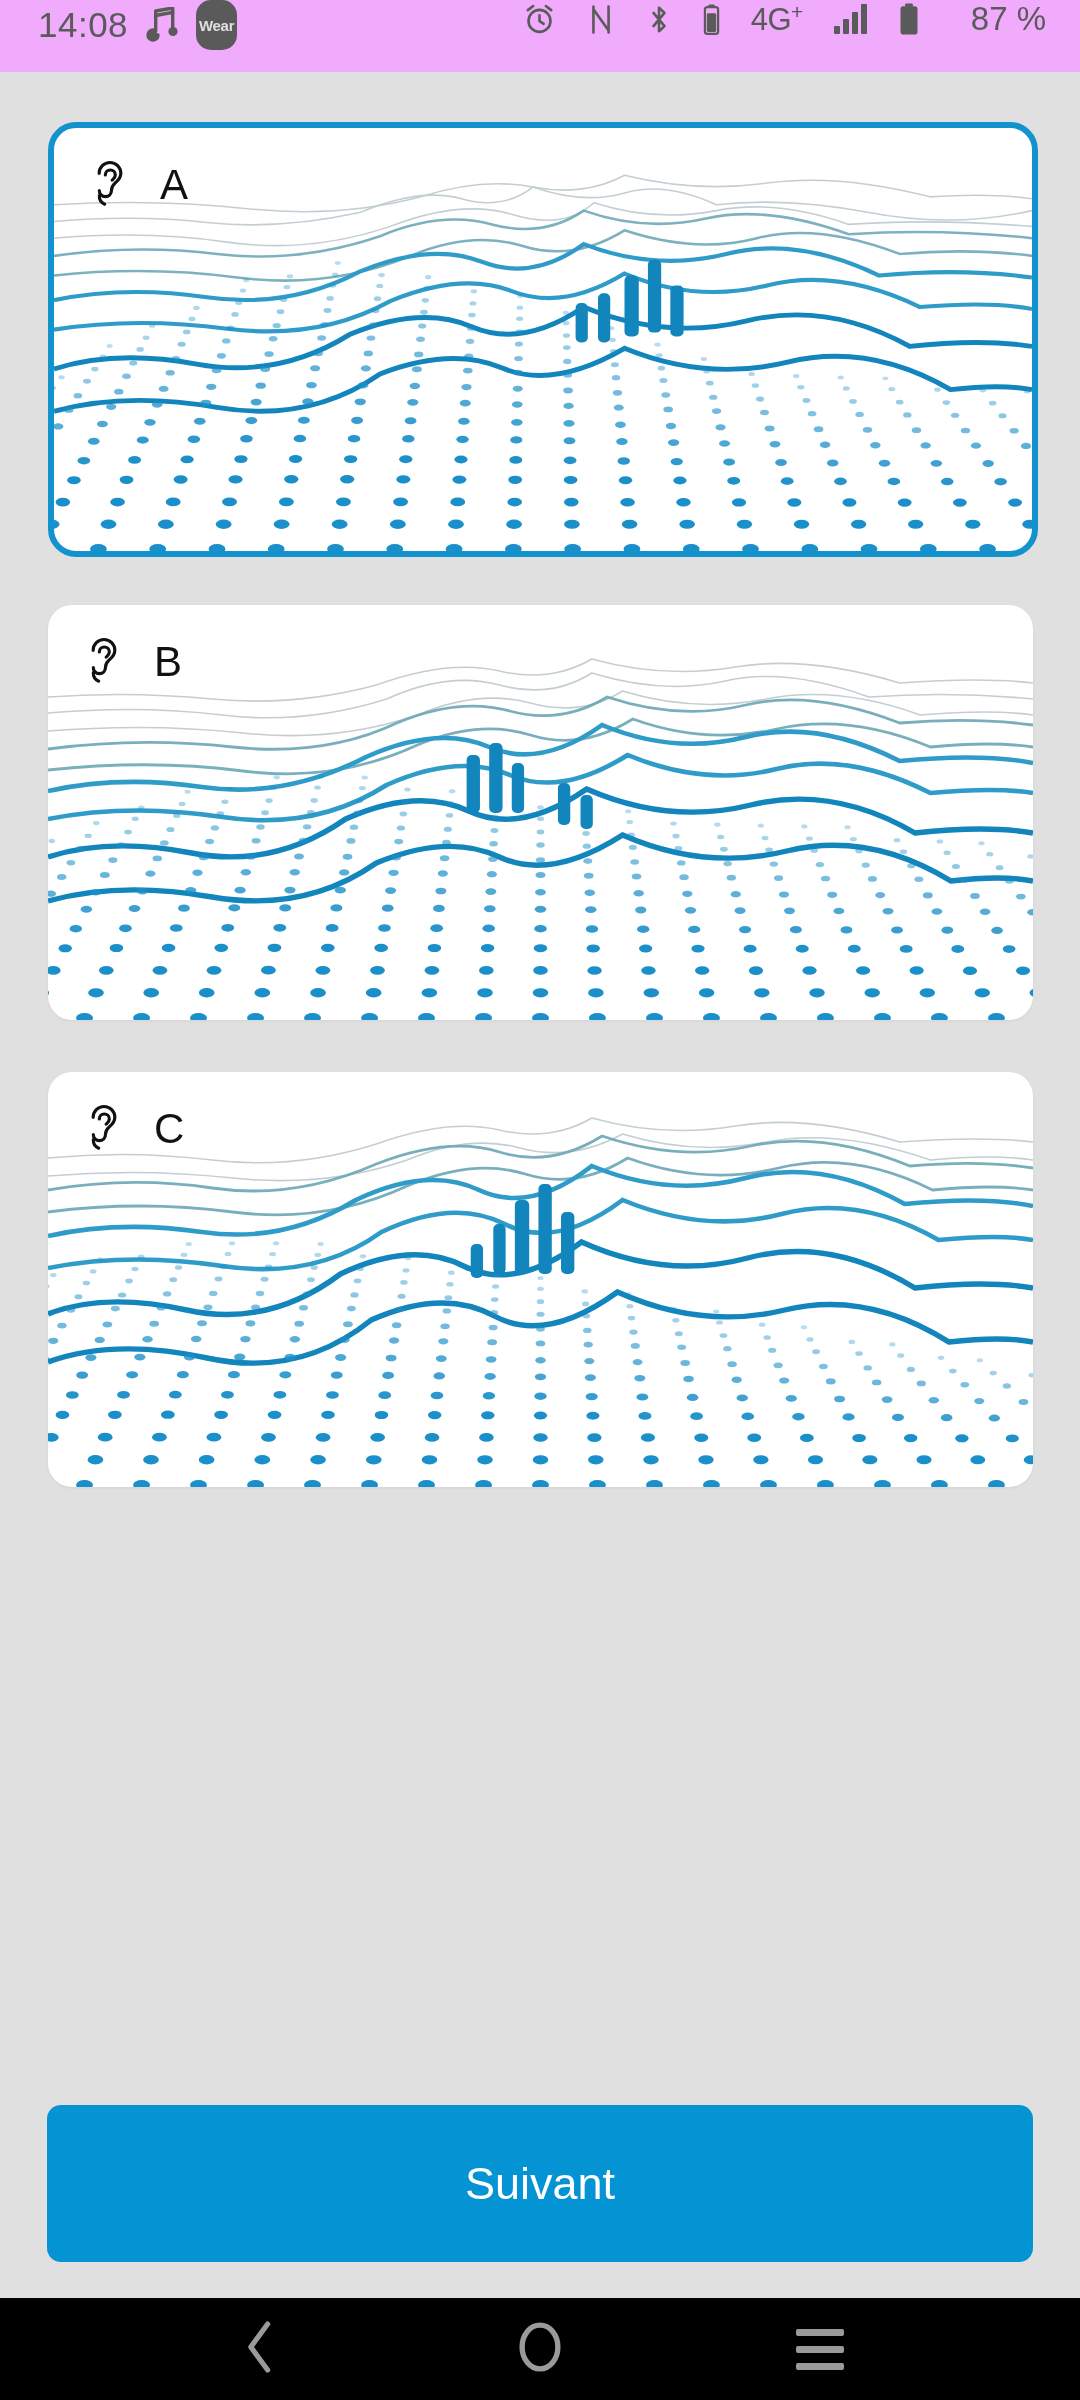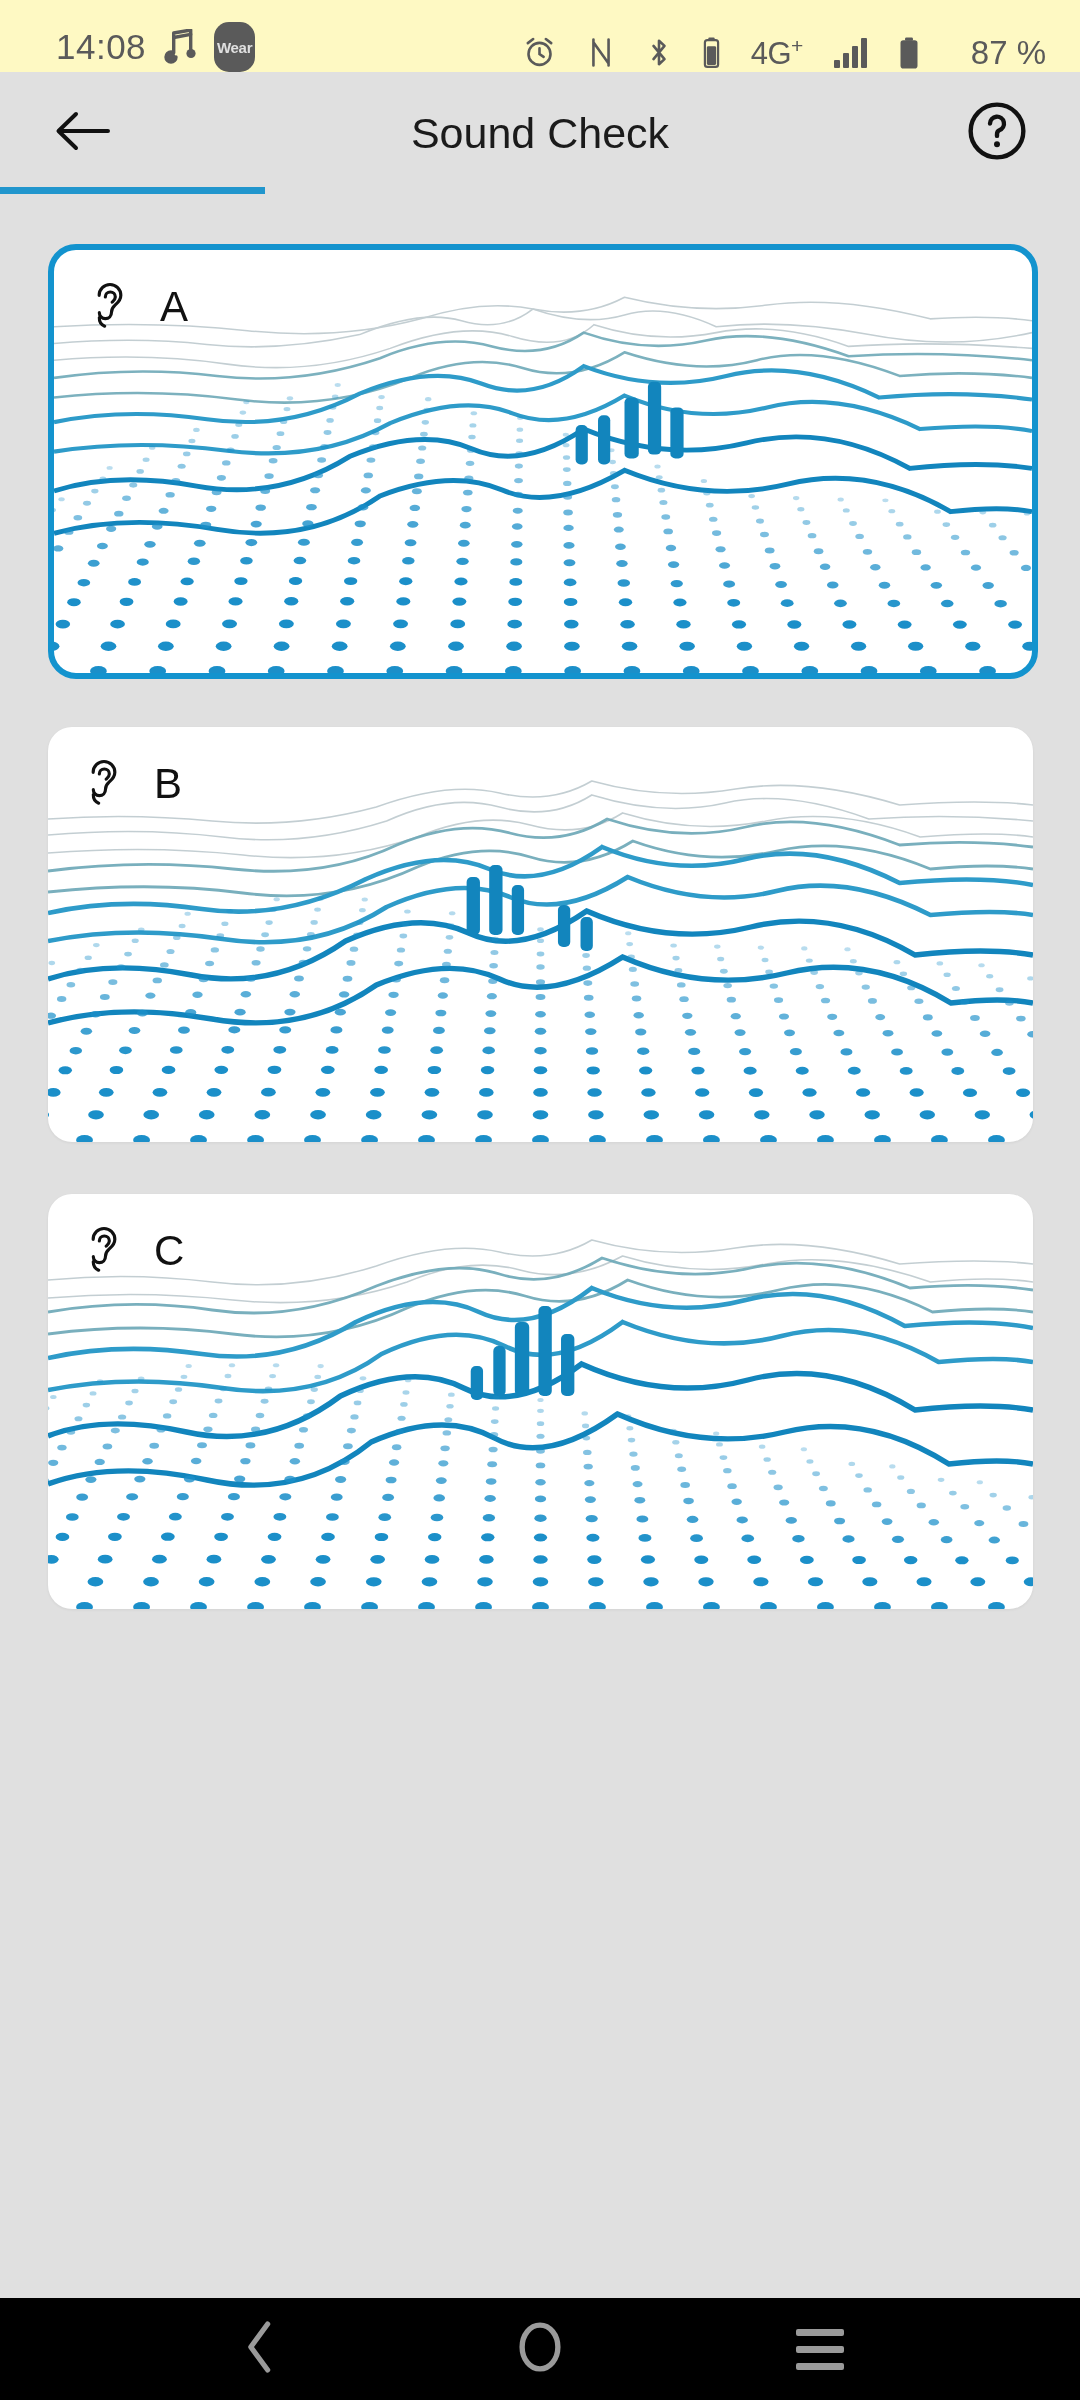--- a/index.html
+++ b/index.html
@@ -13,23 +13,23 @@
     position: relative;
     width: 1080px; height: 2400px;
     background: #e0e0e0;
     display: flex; flex-direction: column;
   }
 
   
   .statusbar {
     height: 72px;
     flex: 0 0 72px;
-    display: flex; align-items: flex-end;
-    padding: 0 34px 0 56px;
-    background: #fef9c3;
+    display: flex; align-items: flex-start;
+    padding: 0 34px 0 38px;
+    background: #f0abfc;
     color: #585858;
   }
   .sb-left { display: flex; align-items: center; gap: 18px; }
   .sb-clock { font-size: 35px; letter-spacing: .5px; color: #5a5a5a; }
   .sb-right { margin-left: auto; display: flex; align-items: center; gap: 31px; }
   .sb-ico { display: flex; align-items: center; justify-content: center; }
   .wear-badge {
     width: 41px; height: 50px; border-radius: 15px;
     background: #5a5a5a; color: #e0e0e0;
     display: flex; align-items: center; justify-content: center;
@@ -190,42 +190,20 @@
       <span class="sb-ico">
         <svg width="22" height="34" viewBox="0 0 14 24">
           <rect x="1" y="3" width="12" height="20" rx="2" fill="#5a5a5a"></rect>
           <rect x="4.2" y="1" width="5.6" height="2.4" rx="1" fill="#5a5a5a"></rect>
         </svg>
       </span>
       <span class="sb-batt-txt">87 %</span>
     </div>
   </div>
 
-  <div class="appbar">
-    <div class="back-btn">
-      <span>
-        <svg width="58" height="42" viewBox="0 0 58 42">
-          <path d="M54 21H5M22 4 4.5 21 22 38" fill="none" stroke="#111" stroke-width="4" stroke-linecap="round" stroke-linejoin="round"></path>
-        </svg>
-      </span>
-    </div>
-    <div class="app-title">Sound Check</div>
-    <div class="help-btn">
-      <span>
-        <svg width="62" height="62" viewBox="0 0 24 24">
-          <circle cx="12" cy="12" r="10.2" fill="none" stroke="#111" stroke-width="1.7"></circle>
-          <path d="M9.3 9.1a2.7 2.7 0 1 1 3.6 2.6c-.7.3-.9.9-.9 1.6v.6" fill="none" stroke="#111" stroke-width="1.7" stroke-linecap="round"></path>
-          <circle cx="12" cy="17.1" r="1.15" fill="#111"></circle>
-        </svg>
-      </span>
-    </div>
-    <div class="progress-track">
-      <div class="progress-fill" id="progress-fill" style="width: 24.5%; background: rgb(33, 150, 205);"></div>
-    </div>
-  </div>
 
 
   <div class="options">
 
     <div class="card selected">
       <div class="viz">
         <svg viewBox="0 0 960 430" preserveAspectRatio="none">
           <defs>
             <g id="dotrowA"></g>
           </defs>
@@ -1231,20 +1209,23 @@
             <path d="M6.6 22.6c-.1 2.3 1.2 4.3 3.2 5.1" fill="none" stroke="#111" stroke-width="1.9" stroke-linecap="round"></path>
           </svg>
         </span>
         <span class="card-letter">C</span>
       </div>
     </div>
   </div>
 
   <div class="spacer"></div>
 
+  <div class="next-wrap">
+    <button class="next-btn">Suivant</button>
+  </div>
 
   <div class="navbar">
     <div class="nav-ico">
       <span>
         <svg width="34" height="52" viewBox="0 0 20 34">
           <path d="M15 2 4 17l11 15" fill="none" stroke="#9a9a9a" stroke-width="3.4" stroke-linecap="round" stroke-linejoin="round"></path>
         </svg>
       </span>
     </div>
     <div class="nav-ico">

